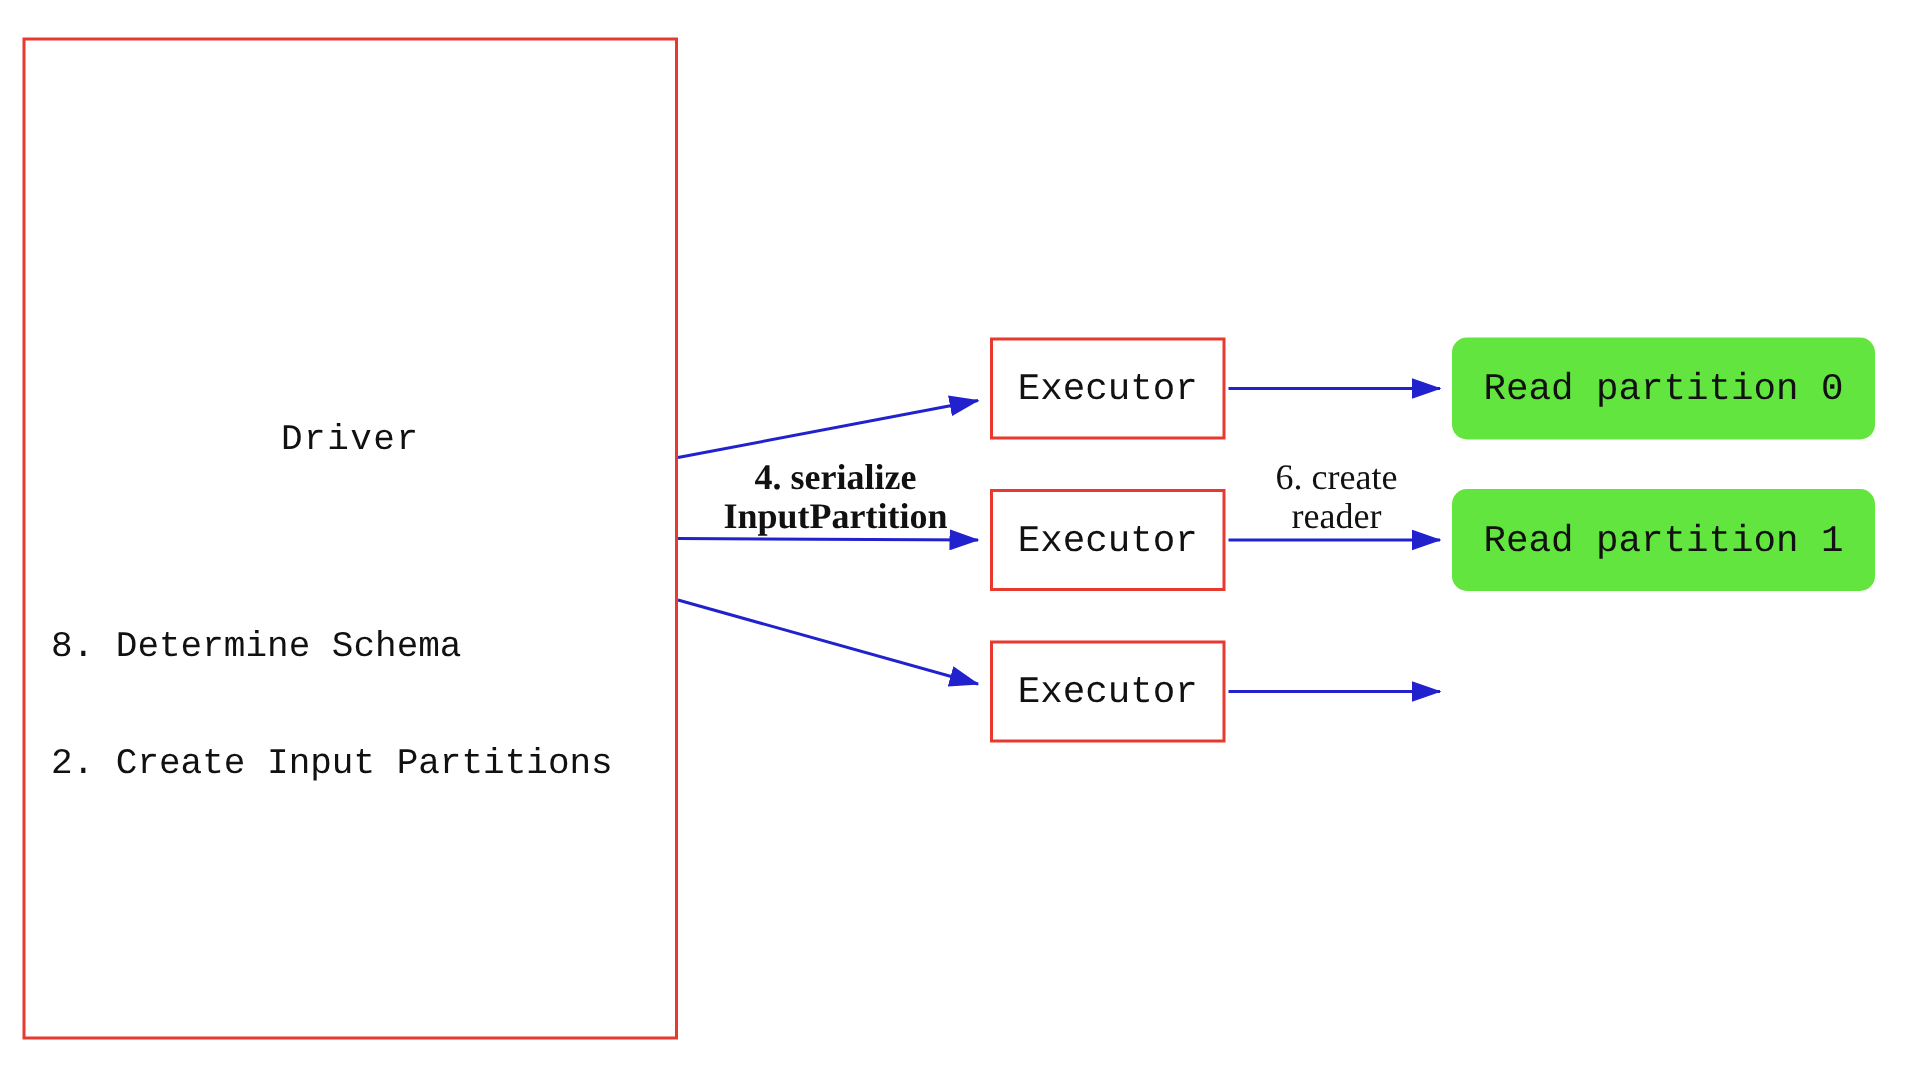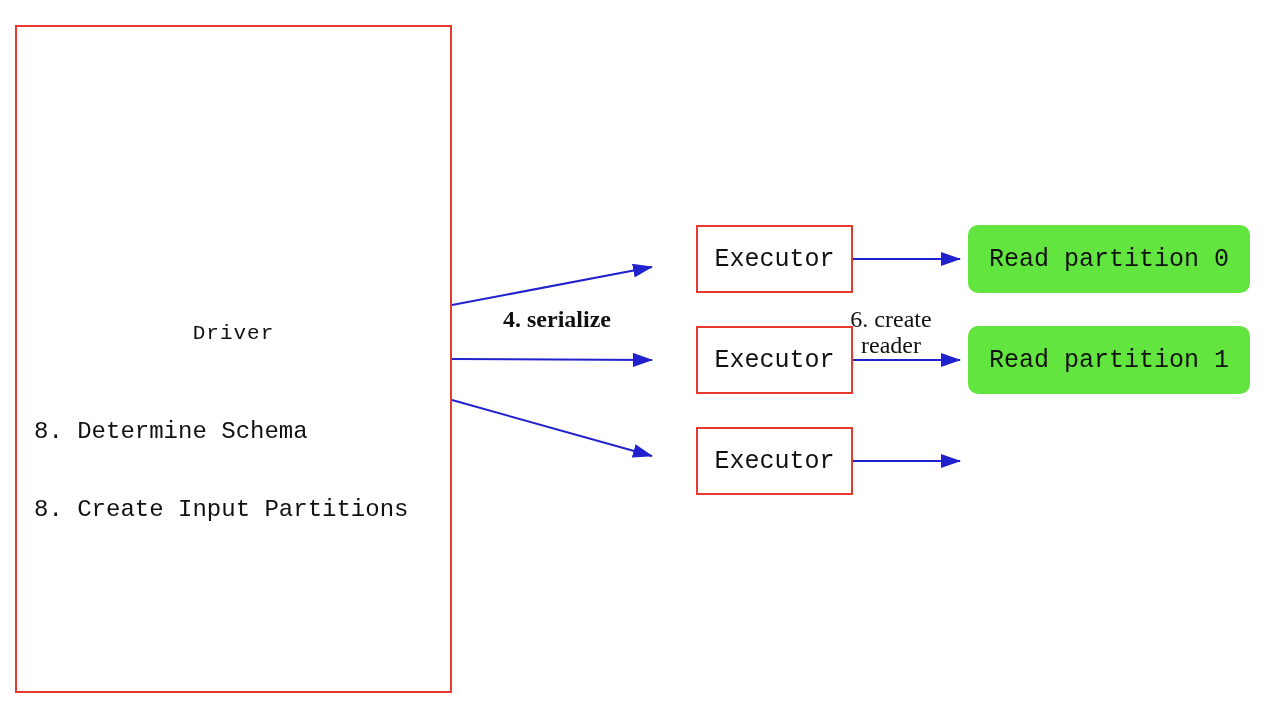--- a/index.html
+++ b/index.html
@@ -32,44 +32,42 @@
     width: 437px; height: 668px;
     border: 2px solid var(--box_border, #e8392f);
     box-sizing: border-box;
     background: #ffffff;
   }
   .driver-title {
     position: absolute;
     left: 0; top: 253px;
     width: 100%;
     text-align: center;
-    font-size: 21px;
+    font-size: 24px;
     letter-spacing: 1px;
-    margin-top: 42px;
   }
   .driver-steps {
     position: absolute;
     left: 17px; top: 340px;
     font-size: 24px;
     line-height: 26px;
     white-space: pre;
   }
 
   .executor-box {
     position: absolute;
     left: 660px;
     width: 157px; height: 68px;
     border: 2px solid var(--box_border, #e8392f);
     box-sizing: border-box;
     background: #ffffff;
     display: flex;
     align-items: center;
     justify-content: center;
     font-size: 25px;
-    margin-left: 36px;
   }
   .partition-box {
     position: absolute;
     left: 968px;
     width: 282px; height: 68px;
     background: var(--partition_fill, #62e53e);
     display: flex;
     align-items: center;
     justify-content: center;
     font-size: 25px;
@@ -109,21 +107,21 @@
     <line x1="452" y1="400" x2="652" y2="456" marker-end="url(#arrowhead)"></line>
     <line x1="819" y1="259" x2="960" y2="259" marker-end="url(#arrowhead)"></line>
     <line x1="819" y1="360" x2="960" y2="360" marker-end="url(#arrowhead)"></line>
     <line x1="819" y1="461" x2="960" y2="461" marker-end="url(#arrowhead)"></line>
   </svg>
 
   <div class="driver-box">
     <div class="driver-title">Driver</div>
     <div class="driver-steps">
       <div>8. Determine Schema</div>
-      <div>8. Create Input Partitions</div>
+      <div>2. Create Input Partitions</div>
     </div>
   </div>
 
   <div class="executor-box row-0">
     <span>Executor</span>
   </div>
   <div class="executor-box row-1">
     <span>Executor</span>
   </div>
   <div class="executor-box row-2">
@@ -132,19 +130,20 @@
 
   <div class="partition-box row-0">
     <span>Read partition 0</span>
   </div>
   <div class="partition-box row-1">
     <span>Read partition 1</span>
   </div>
 
   <div class="edge-label edge-label-serialize">
     <div>4. serialize</div>
+    <div>InputPartition</div>
   </div>
   <div class="edge-label edge-label-reader">
     <div>6. create</div>
     <div>reader</div>
   </div>
 
 </div>
 
 </body></html>

